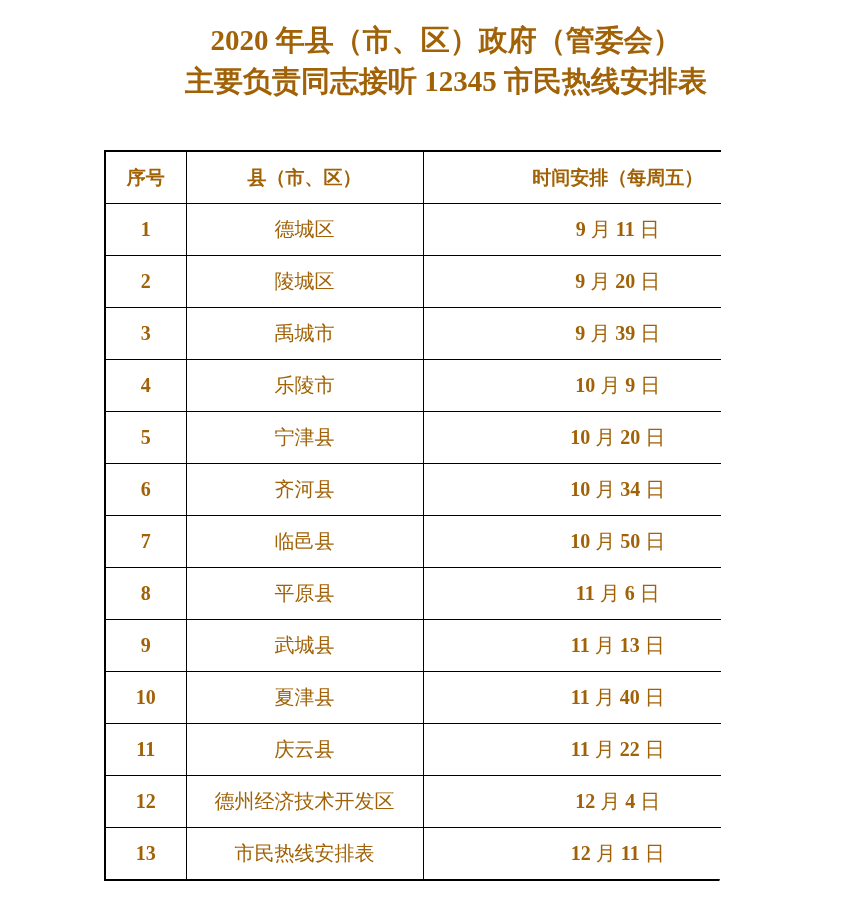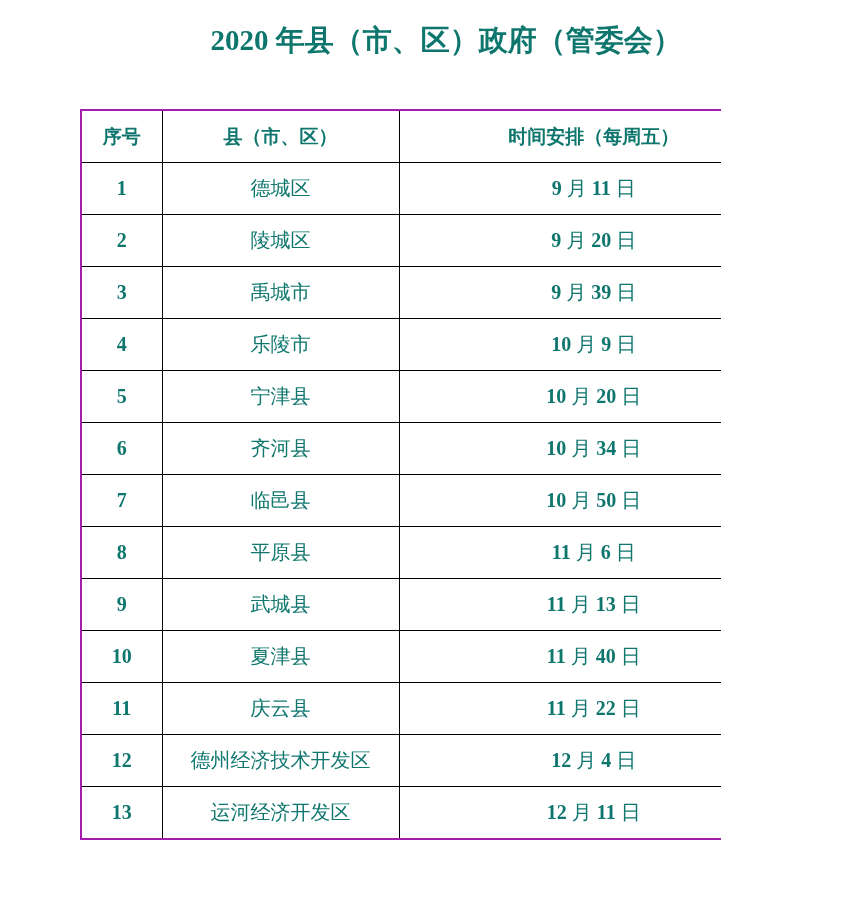--- a/index.html
+++ b/index.html
@@ -5,43 +5,43 @@
   html, body {
     margin: 0;
     padding: 0;
     background: #ffffff;
   }
   .page {
     position: relative;
     width: 721px;
     height: 899px;
     background: #ffffff;
-    color: #0f766e;
+    color: #a16207;
     overflow: hidden;
     border-radius: 27px;
   }
   .title-block {
     padding-top: 20px;
     padding-left: 92px;
     width: 708px;
     text-align: center;
   }
   .title-line {
     font-family: "Liberation Serif", "DejaVu Serif", serif;
     font-weight: bold;
     font-size: 29px;
     line-height: 41px;
     white-space: nowrap;
   }
   table.schedule {
     border-collapse: collapse;
     table-layout: fixed;
-    margin: 48px 0 0 80px;
+    margin: 48px 0 0 104px;
     width: 708px;
-    border: 2px solid #a21caf;
+    border: 2px solid #000000;
   }
   col.c1 { width: 81px; }
   col.c2 { width: 237px; }
   col.c3 { width: 390px; }
   th, td {
     border: 1px solid #000000;
     height: 51px;
     text-align: center;
     vertical-align: middle;
     padding: 0;
@@ -64,20 +64,21 @@
     font-weight: bold;
   }
 </style>
 </head>
 <body>
 
 <div class="page">
 
   <div class="title-block">
     <div class="title-line">2020 年县（市、区）政府（管委会）</div>
+    <div class="title-line">主要负责同志接听 12345 市民热线安排表</div>
   </div>
 
   <table class="schedule">
     <colgroup>
       <col class="c1">
       <col class="c2">
       <col class="c3">
     </colgroup>
     <thead>
       <tr>
@@ -142,19 +143,19 @@
       <td class="c-district">庆云县</td>
       <td class="c-date"><b>11</b> 月 <b>22</b> 日</td>
     </tr>
         <tr>
       <td class="c-no">12</td>
       <td class="c-district">德州经济技术开发区</td>
       <td class="c-date"><b>12</b> 月 <b>4</b> 日</td>
     </tr>
         <tr>
       <td class="c-no">13</td>
-      <td class="c-district">运河经济开发区</td>
+      <td class="c-district">市民热线安排表</td>
       <td class="c-date"><b>12</b> 月 <b>11</b> 日</td>
     </tr>
       </tbody>
   </table>
 
 </div>
 
 </body></html>

